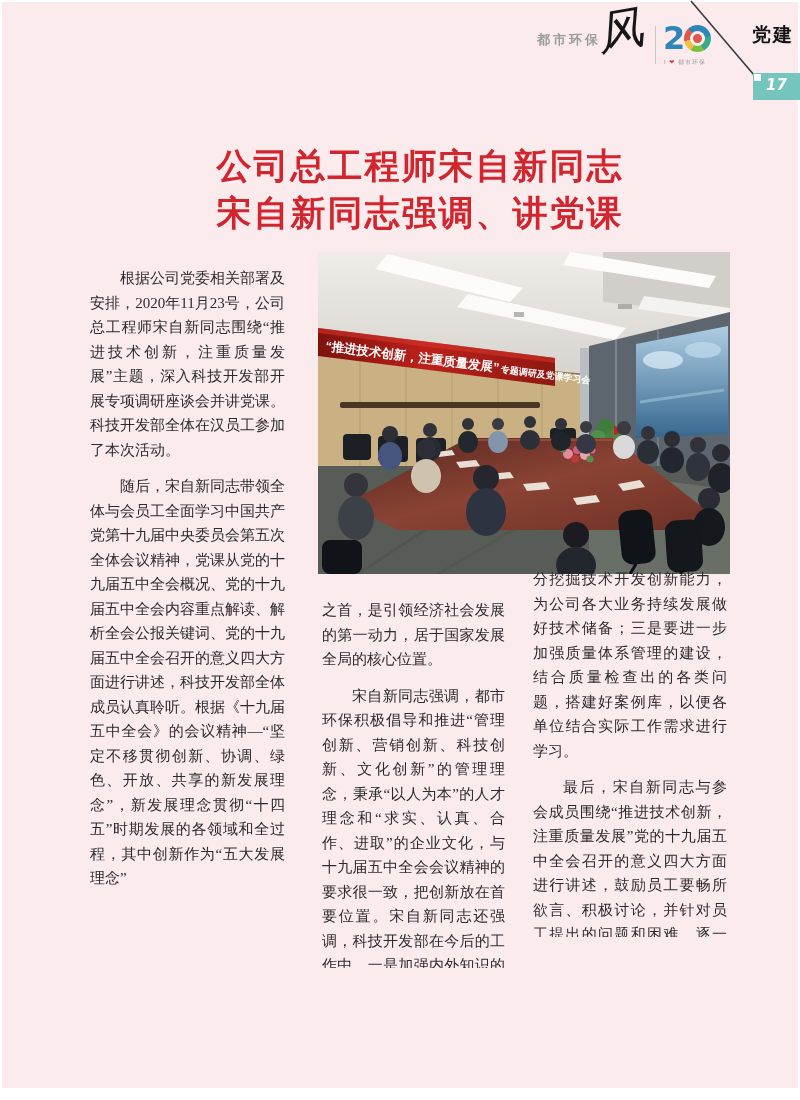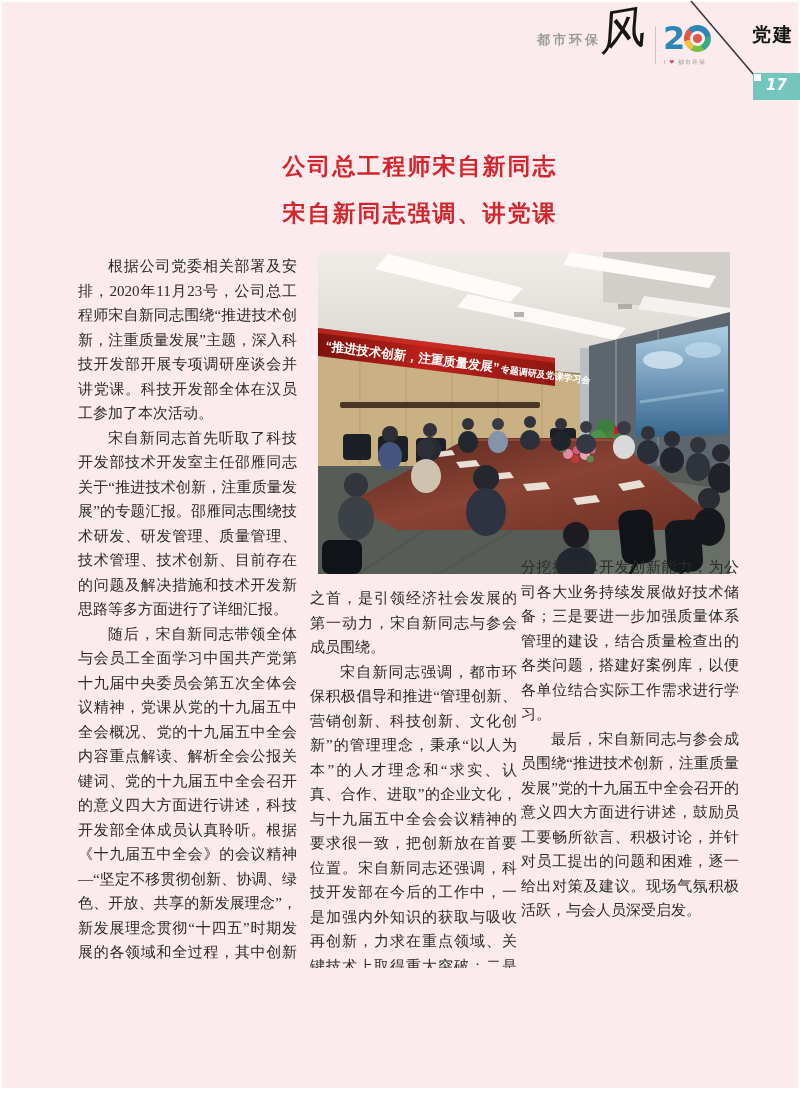--- a/index.html
+++ b/index.html
@@ -18,24 +18,24 @@
   .ring::after{content:"";position:absolute;inset:9px;border-radius:50%;background:#e2574d;}
   .tagline{position:absolute;left:664px;top:58px;font-size:6px;color:#9a9a9a;font-family:"Liberation Sans",sans-serif;letter-spacing:1px;}
   .tagline .heart{color:#e0314b;}
   .section-label{position:absolute;left:744px;top:22px;font-size:19px;font-weight:bold;color:#141414;font-family:"Liberation Sans",sans-serif;letter-spacing:2px;margin-left:8px;}
   .hdr-line{position:absolute;left:0;top:0;pointer-events:none;}
   .pagenum-box{position:absolute;left:753px;top:73px;width:47px;height:27px;background:#74c5bd;}
   .pagenum-box .corner{position:absolute;left:1px;top:1px;width:7px;height:7px;background:#ffffff;}
   .pagenum{position:absolute;left:0;top:3px;width:100%;text-align:center;color:#ffffff;font-size:15px;font-style:italic;font-weight:bold;font-family:"DejaVu Sans",sans-serif;}
   
   .title{position:absolute;left:80px;top:143px;width:680px;text-align:center;color:#d2262e;
-         font-weight:900;font-size:23px;line-height:47px;letter-spacing:2px;}
+         font-weight:900;font-size:35px;line-height:47px;letter-spacing:2px;}
   
   .col{position:absolute;color:#2b2b2b;font-size:15px;line-height:24.5px;text-align:justify;overflow:hidden;}
-  .col p{margin:0;}
+  .col p{margin:12px;}
   .indent{text-indent:2em;}
   .col1{left:78px;top:254px;width:219px;height:714px;}
   .col2{left:310px;top:586px;width:207px;height:382px;}
   .col3{left:521px;top:555px;width:218px;height:382px;}
   .byline{font-weight:bold;text-align:right;padding-right:34px;margin-top:2px;}
   
   .photo{position:absolute;left:318px;top:252px;width:412px;height:322px;overflow:hidden;background:#d8d5d0;}
 </style>
 </head>
 <body>
@@ -230,24 +230,23 @@
         <polygon points="0,76 237,106 237,111 0,81" fill="#d8352a" opacity="0.55"></polygon>
         <text transform="translate(7,98) rotate(7.2)" fill="#ffffff" font-weight="bold" font-family="'Liberation Sans',sans-serif">
           <tspan font-size="12.5">“推进技术创新，注重质量发展”</tspan><tspan font-size="9" dx="2">专题调研及党课学习会</tspan>
         </text>
       </g>
     </svg>
   </div>
 
   <div class="col col1">
     <p class="indent">根据公司党委相关部署及安排，2020年11月23号，公司总工程师宋自新同志围绕“推进技术创新，注重质量发展”主题，深入科技开发部开展专项调研座谈会并讲党课。科技开发部全体在汉员工参加了本次活动。</p>
-    <p class="indent">宋自新同志首先听取了科技开发部技术开发室主任邵雁同志关于“推进技术创新，注重质量发展”的专题汇报。邵雁同志围绕技术研发、研发管理、质量管理、技术管理、技术创新、目前存在的问题及解决措施和技术开发新思路等多方面进行了详细汇报。</p>
     <p class="indent">随后，宋自新同志带领全体与会员工全面学习中国共产党第十九届中央委员会第五次全体会议精神，党课从党的十九届五中全会概况、党的十九届五中全会内容重点解读、解析全会公报关键词、党的十九届五中全会召开的意义四大方面进行讲述，科技开发部全体成员认真聆听。根据《十九届五中全会》的会议精神—“坚定不移贯彻创新、协调、绿色、开放、共享的新发展理念”，新发展理念贯彻“十四五”时期发展的各领域和全过程，其中创新作为“五大发展理念”</p>
   </div>
   <div class="col col2">
-    <p>之首，是引领经济社会发展的第一动力，宋自新同志与参会成员围绕。</p>
+    <p>之首，是引领经济社会发展的第一动力，居于国家发展全局的核心位置。</p>
     <p class="indent">宋自新同志强调，都市环保积极倡导和推进“管理创新、营销创新、科技创新、文化创新”的管理理念，秉承“以人为本”的人才理念和“求实、认真、合作、进取”的企业文化，与十九届五中全会会议精神的要求很一致，把创新放在首要位置。宋自新同志还强调，科技开发部在今后的工作中，一是加强内外知识的获取与吸收再创新，力求在重点领域、关键技术上取得重大突破；二是要发挥博士团队作用，充</p>
   </div>
   <div class="col col3">
     <p>分挖掘技术开发创新能力，为公司各大业务持续发展做好技术储备；三是要进一步加强质量体系管理的建设，结合质量检查出的各类问题，搭建好案例库，以便各单位结合实际工作需求进行学习。</p>
     <p class="indent">最后，宋自新同志与参会成员围绕“推进技术创新，注重质量发展”党的十九届五中全会召开的意义四大方面进行讲述，鼓励员工要畅所欲言、积极讨论，并针对员工提出的问题和困难，逐一给出对策及建议。现场气氛积极活跃，与会人员深受启发。</p>
   </div>
 </div>
 
 </body></html>

